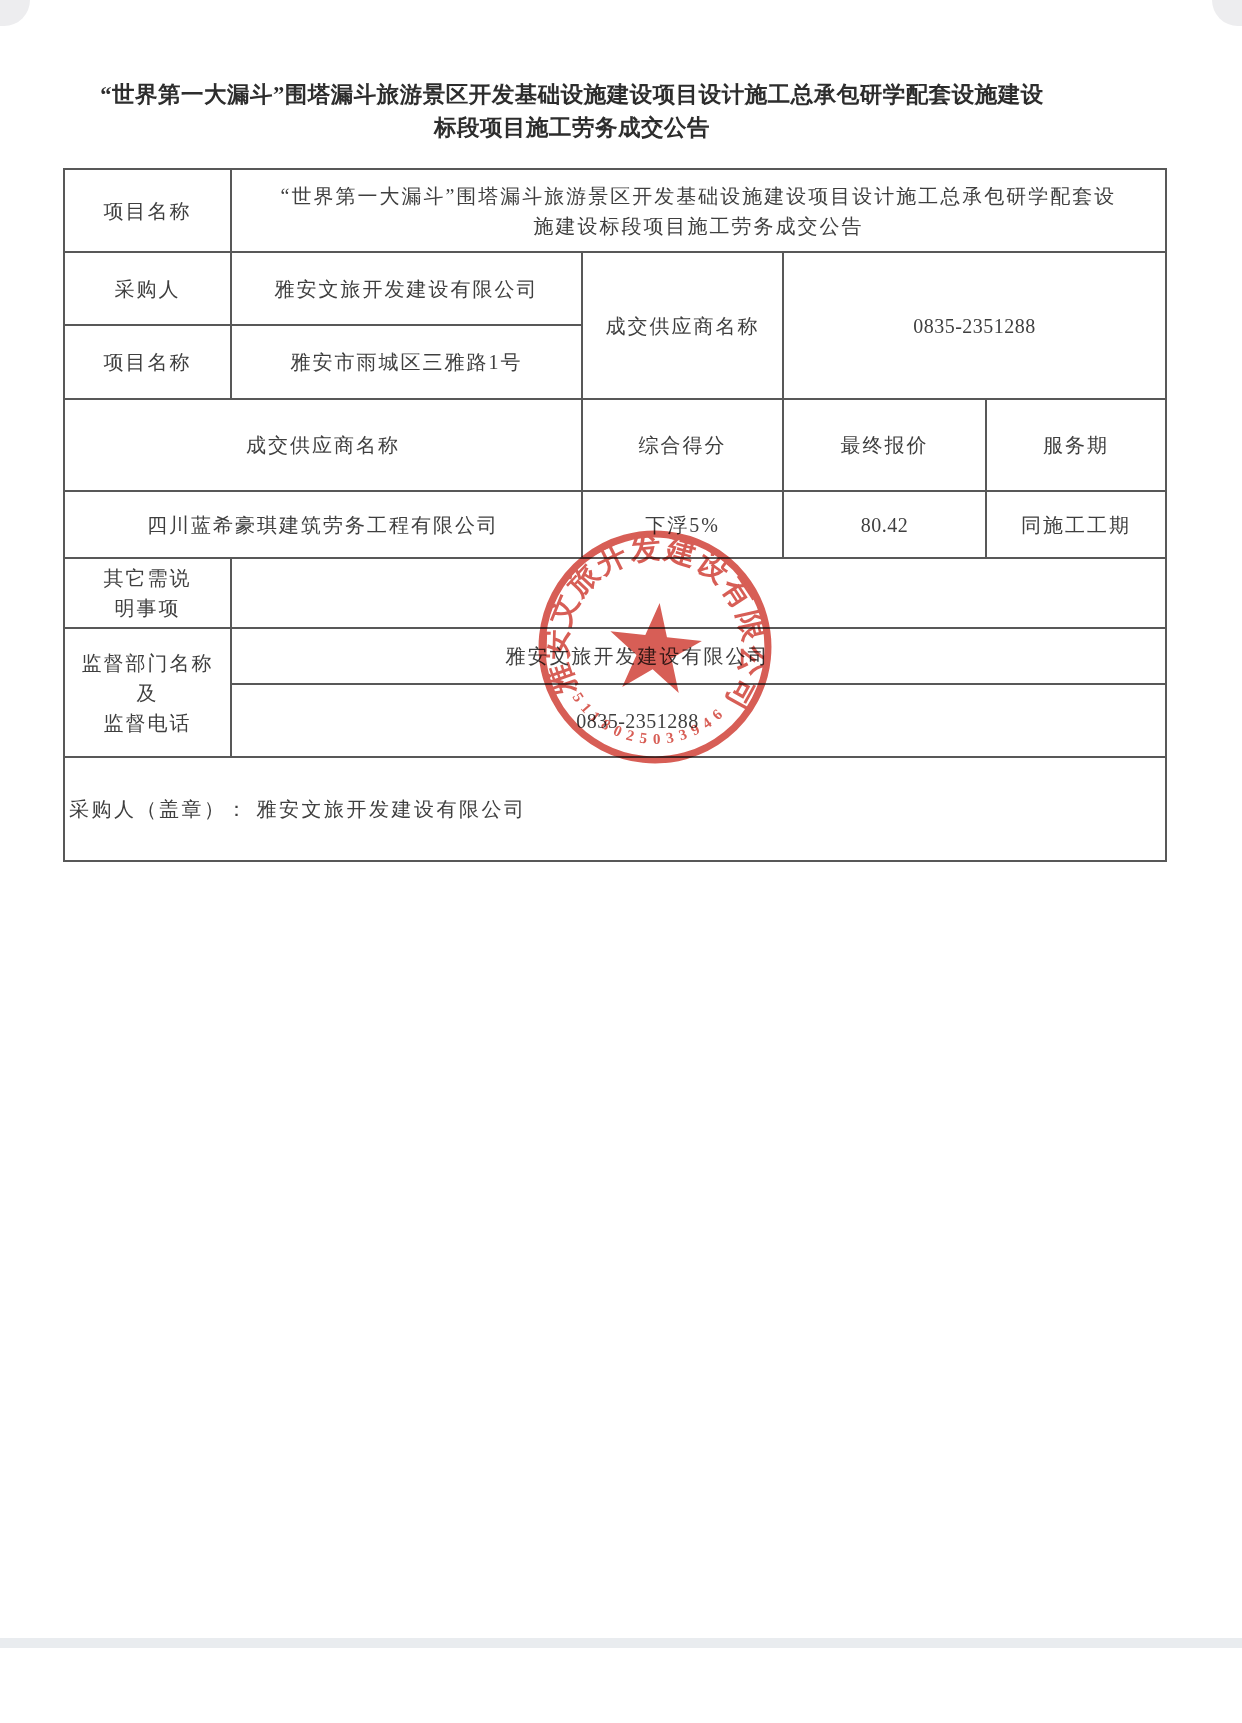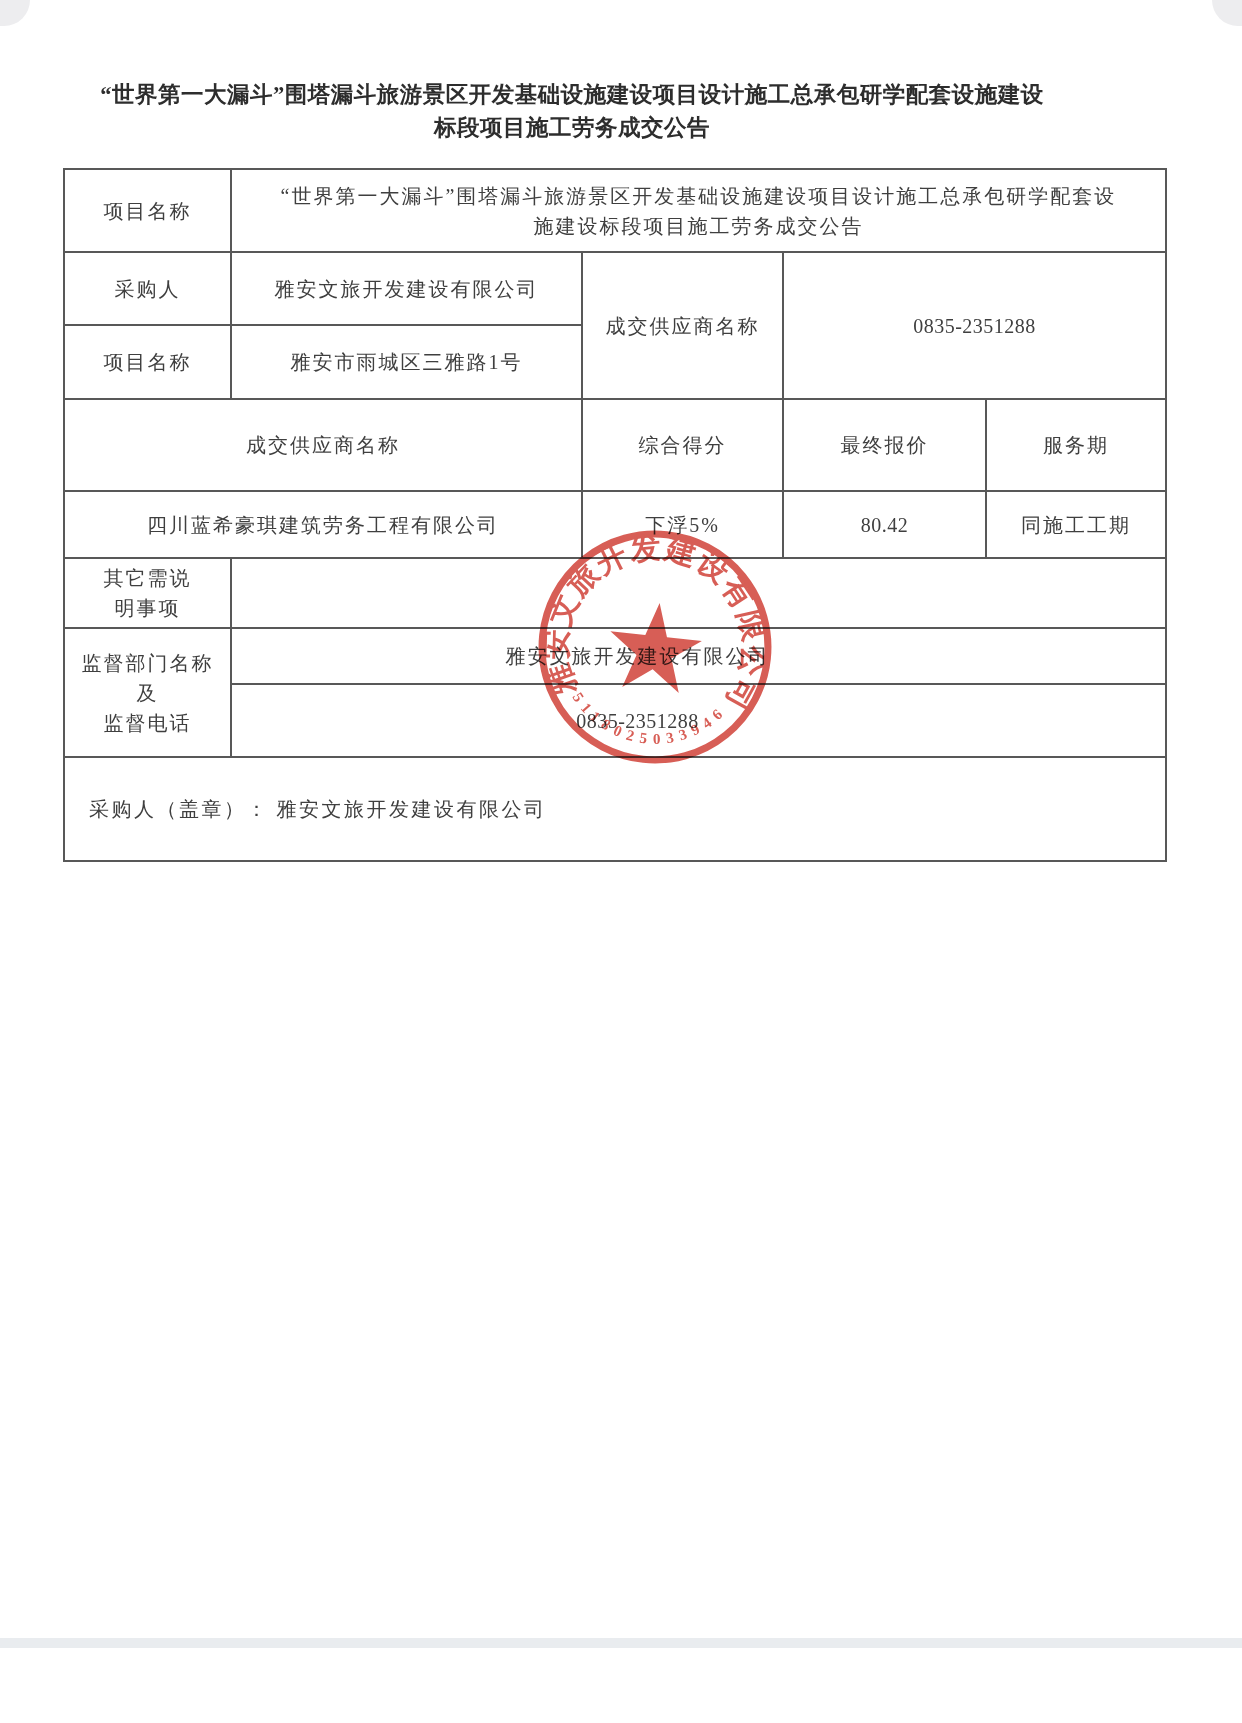--- a/index.html
+++ b/index.html
@@ -23,21 +23,21 @@
     border:2px solid #585858;text-align:center;vertical-align:middle;
     font-size:20px;letter-spacing:2px;color:#3f3f3f;padding:4px 8px;
     line-height:30px;
   }
   td.label{white-space:pre-line;}
   .r1{height:83px}.r2{height:73px}.r3{height:74px}.r4{height:92px}
   .r5{height:67px}.r6{height:69px}.r7{height:56px}.r8{height:73px}.r9{height:104px}
   .project-value{max-width:852px;margin:0 auto;}
   .shift-left{padding-right:130px;}
   .phone{letter-spacing:0.5px;}
-  .sig-cell{text-align:left;padding-left:24px;letter-spacing:2.5px;}
+  .sig-cell{text-align:left;padding-left:4px;letter-spacing:2.5px;}
   .stamp{
     position:absolute;left:534px;top:522px;width:242px;height:250px;z-index:5;
     transform:rotate(6deg);opacity:0.82;mix-blend-mode:multiply;pointer-events:none;
   }
   .page-break-strip{
     position:absolute;left:0;top:1638px;width:1242px;height:10px;
     background:#e9ecef;z-index:1;
   }
 </style>
 </head>

